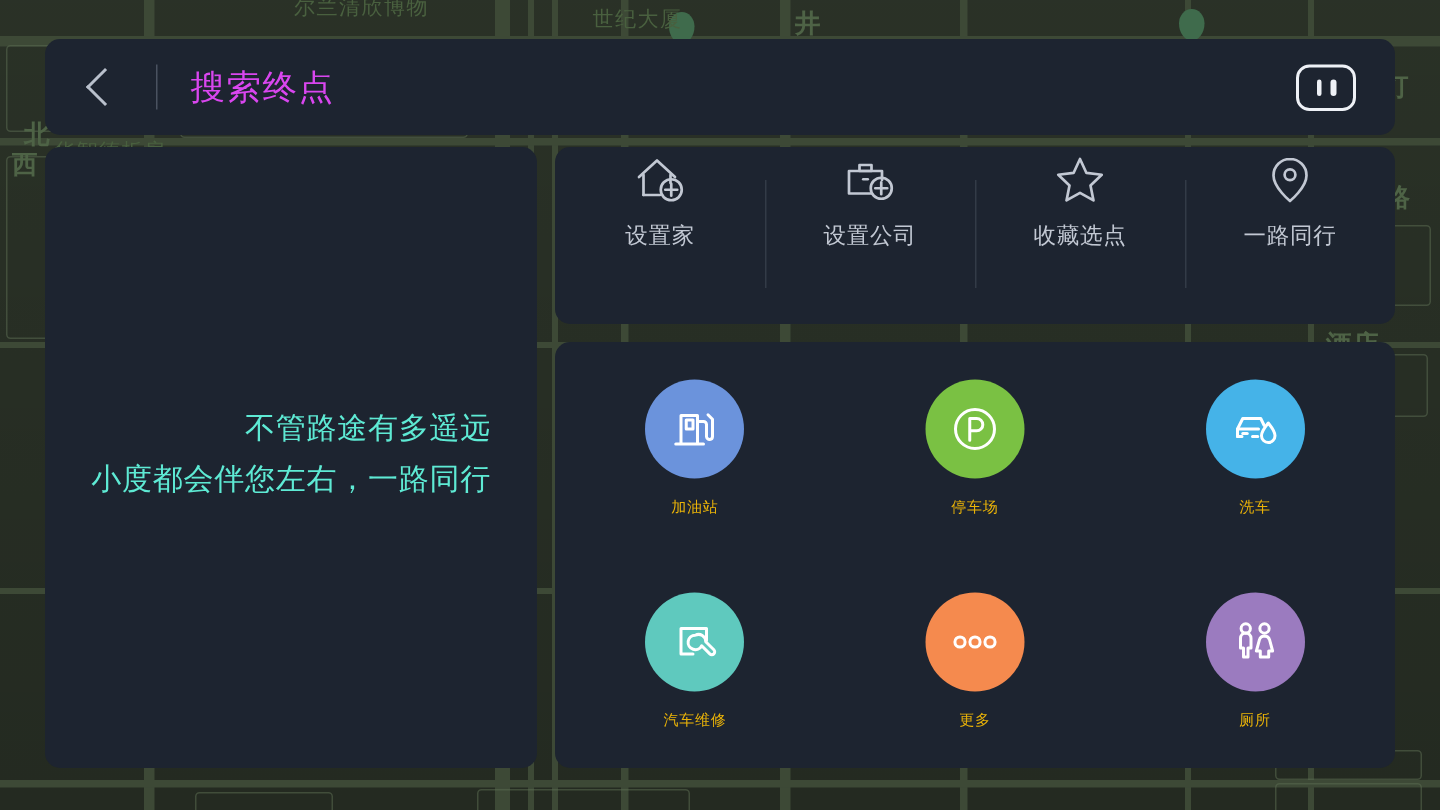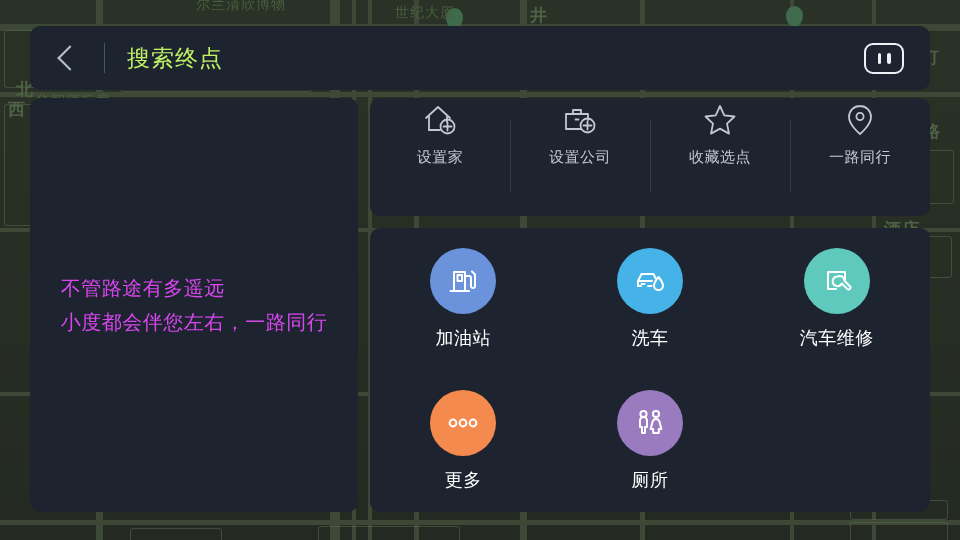--- a/index.html
+++ b/index.html
@@ -76,21 +76,21 @@
     border-bottom: 2.5px solid #b9c0cc;
     transform: rotate(45deg);
     margin-left: 6px;
   }
   #header-divider {
     width: 1px; height: 30px;
     background: #4a5260;
   }
   #header-title {
     margin-left: 22px;
-    color: #bef264;
+    color: #d946ef;
     font-size: 23px;
     letter-spacing: 1px;
   }
   #assistant-button {
     margin-left: auto;
     margin-right: 24px;
     width: 44px; height: 32px;
     display: flex; align-items: center; justify-content: center;
     cursor: pointer;
   }
@@ -107,25 +107,26 @@
     border-radius: 2px;
   }
 
   
   #promo-panel {
     left: 30px; top: 98px;
     width: 328px; height: 414px;
     display: flex; align-items: center; justify-content: center;
   }
   #promo-text {
-    color: #d946ef;
+    color: #5eead4;
     font-size: 20px;
     line-height: 34px;
-    text-align: left;
+    text-align: right;
     letter-spacing: 0.5px;
+    font-family: Liberation Mono, monospace;
   }
 
   
   #quick-panel {
     left: 370px; top: 98px;
     width: 560px; height: 118px;
     display: flex;
     align-items: center;
   }
   .quick-item {
@@ -171,22 +172,22 @@
     align-items: center;
     cursor: pointer;
   }
   .service-circle {
     width: 66px; height: 66px;
     border-radius: 50%;
     display: flex; align-items: center; justify-content: center;
     margin-bottom: 12px;
   }
   .service-label {
-    color: #ffffff;
-    font-size: 18px;
+    color: #eab308;
+    font-size: 10px;
     letter-spacing: 0.5px;
     font-family: Liberation Mono, monospace;
   }
   svg { display: block; }
 </style>
 </head>
 <body>
 
 <div id="root">
 
@@ -315,20 +316,31 @@
             <path d="M9 28 V9 h11 v19" stroke-linejoin="round"></path>
             <rect x="12.5" y="12" width="4.5" height="6" stroke-linejoin="round"></rect>
             <path d="M20 13 h4 a2 2 0 0 1 2 2 v8 a2 2 0 0 0 2.2 2 a2 2 0 0 0 1.8 -2 V11.5 l-3 -3" stroke-linecap="round" stroke-linejoin="round"></path>
             <path d="M5.5 28 H24" stroke-linecap="round"></path>
           </svg>
         </span>
       </span>
       <span class="service-label">加油站</span>
     </div>
 
+    <div class="service-item">
+      <span class="service-circle" id="sc1" style="background: rgb(122, 193, 67);">
+        <span>
+          <svg width="36" height="36" viewBox="0 0 36 36" fill="none" stroke="#ffffff" stroke-width="2">
+            <circle cx="18" cy="18" r="13"></circle>
+            <path d="M14.5 25.5 V11 h4.6 a4.1 4.1 0 0 1 0 8.2 H14.5" stroke-linecap="round" stroke-linejoin="round"></path>
+          </svg>
+        </span>
+      </span>
+      <span class="service-label">停车场</span>
+    </div>
 
     <div class="service-item">
       <span class="service-circle" id="sc2" style="background: rgb(69, 179, 232);">
         <span>
           <svg width="36" height="36" viewBox="0 0 36 36" fill="none" stroke="#ffffff" stroke-width="2">
             <path d="M6 23 V18 l3.5 -7 h12 l2.2 4.5" stroke-linecap="round" stroke-linejoin="round"></path>
             <path d="M6 18 h14" stroke-linecap="round"></path>
             <path d="M6 23 h3 M16 23 h3.5" stroke-linecap="round"></path>
             <path d="M9.5 21 h3" stroke-linecap="round"></path>
             <path d="M26.5 14 C26.5 14 31 19.5 31 22.5 A4.5 4.5 0 0 1 22 22.5 C22 19.5 26.5 14 26.5 14 Z" stroke-linejoin="round"></path>

